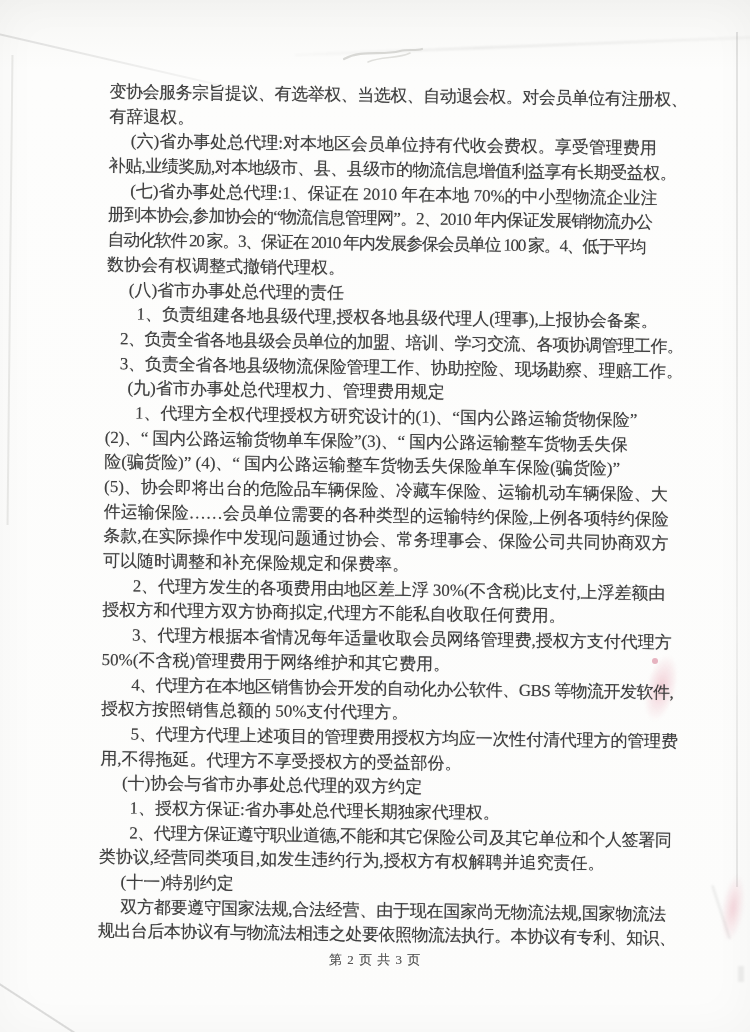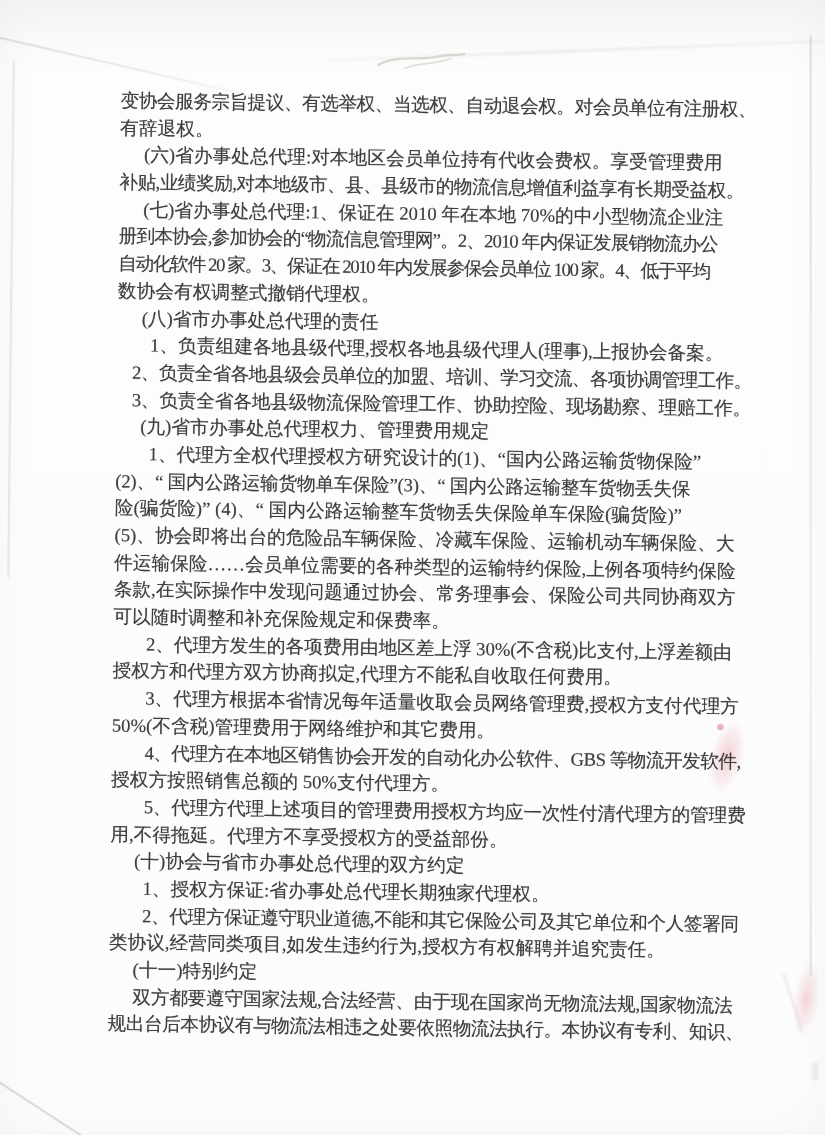--- a/index.html
+++ b/index.html
@@ -138,13 +138,14 @@
       <div class="line ind0">用,不得拖延。代理方不享受授权方的受益部份。</div>
       <div class="line ind2">(十)协会与省市办事处总代理的双方约定</div>
       <div class="line ind3">1、授权方保证:省办事处总代理长期独家代理权。</div>
       <div class="line ind3" style="letter-spacing: -0.43px;">2、代理方保证遵守职业道德,不能和其它保险公司及其它单位和个人签署同</div>
       <div class="line ind0">类协议,经营同类项目,如发生违约行为,授权方有权解聘并追究责任。</div>
       <div class="line ind2">(十一)特别约定</div>
       <div class="line ind2" style="letter-spacing: -0.2px;">双方都要遵守国家法规,合法经营、由于现在国家尚无物流法规,国家物流法</div>
       <div class="line ind0" style="letter-spacing: -0.49px;">规出台后本协议有与物流法相违之处要依照物流法执行。本协议有专利、知识、</div>
     </div>
 
+  <div class="footer">第 2 页 共 3 页</div>
 </div>
 
 </body></html>

